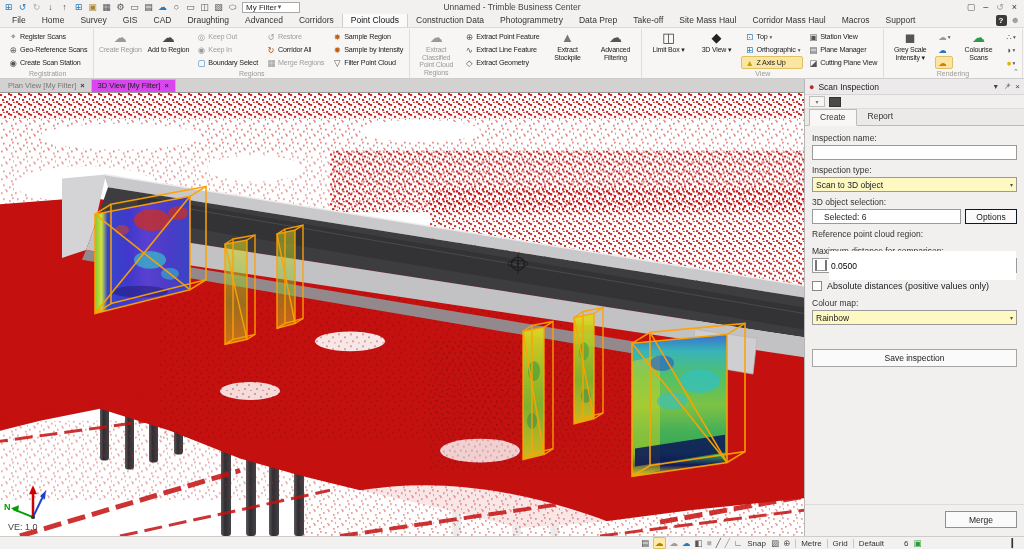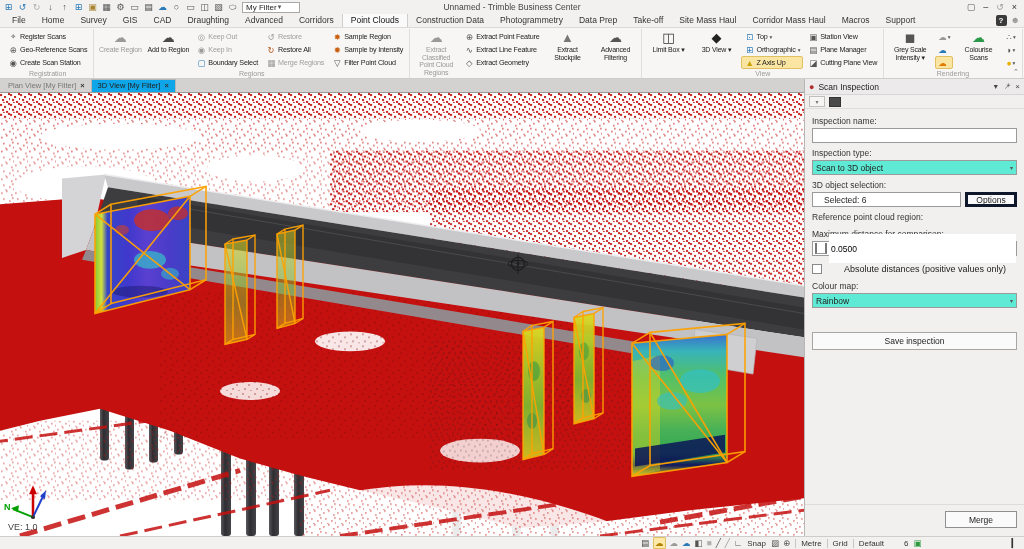--- a/index.html
+++ b/index.html
@@ -41,49 +41,49 @@
   .rb-icon-only { height:13px; display:flex; align-items:center; gap:1px; padding:0 2px; font-size:8.5px; border-radius:2px; border:1px solid transparent; cursor:default; }
   .rb-icon-only.highlight { background:#fbe5a2; border-color:#e0c060; }
   .dd { font-size:5.5px; color:#555; }
   .ribbon-collapse { position:absolute; right:2px; bottom:2px; font-size:7px; color:#666; width:12px; text-align:center; }
 
   
   .content { flex:1; display:flex; min-height:0; }
   .left-col { width:804px; display:flex; flex-direction:column; min-height:0; }
   .viewtabs { height:13px; background:#d4d2d0; display:flex; align-items:flex-end; padding-left:2px; }
   .vtab { display:flex; align-items:center; gap:4px; font-size:7.5px; color:#777; padding:1px 6px 2px; cursor:default; white-space:nowrap; }
-  .vtab.active { background:#0ea5e9; color:#222; border:1px solid #b8b6b4; border-bottom:none; }
+  .vtab.active { background:#d946ef; color:#222; border:1px solid #b8b6b4; border-bottom:none; }
   .vtab .x { font-size:7.5px; color:#333; font-weight:bold; }
   .viewport { flex:1; background:#fff; border-top:1px solid #9a9a9a; position:relative; min-height:0; }
   .viewport svg { display:block; width:100%; height:100%; }
 
   
   .panel { width:220px; background:#f1f0ef; border-left:1px solid #b8b6b4; display:flex; flex-direction:column; font-size:9px; color:#222; }
   .panel-header { height:16px; display:flex; align-items:center; gap:4px; padding:0 4px; background:#eceaea; border-bottom:1px solid #d8d6d4; }
   .panel-header .ph-ic { font-size:9px; color:#b03030; }
   .panel-title { font-size:8.5px; color:#222; }
   .panel-header .ph-right { margin-left:auto; display:flex; gap:7px; font-size:8px; color:#444; }
   .panel-toolbar { height:14px; display:flex; align-items:center; gap:4px; padding:0 4px; border-bottom:1px solid #ddd; }
   .pt-btn { width:16px; height:11px; border:1px solid #c0beba; background:#f6f5f4; font-size:6px; color:#777; display:flex; align-items:center; justify-content:center; }
   .pt-dark { width:12px; height:10px; background:#4a4a4a; border:1px solid #333; }
   .panel-tabs { display:flex; align-items:flex-end; height:17px; padding-left:4px; border-bottom:1px solid #bdbbb8; background:#eceae9; }
   .ptab { font-size:8.5px; padding:2px 10px 3px; color:#333; border:1px solid transparent; cursor:default; }
   .ptab.active { background:#f8f7f6; border-color:#bdbbb8; border-bottom-color:#f8f7f6; margin-bottom:-1px; }
   .panel-body { flex:1; padding:6px 7px 4px; display:flex; flex-direction:column; }
   .f-label { font-size:8.5px; color:#333; margin:5px 0 2px; }
   .f-label:first-child { margin-top:1px; }
   .f-input { height:15px; width:100%; border:1px solid #9a9a9a; background:#fff; font-size:8.5px; padding:0 11px; font-family:"Liberation Sans",sans-serif; color:#222; }
-  .f-select { height:15px; border:1px solid #9a9a9a; background:#5eead4; font-size:8.5px; display:flex; align-items:center; padding:0 3px; color:#222; }
+  .f-select { height:15px; border:1px solid #9a9a9a; background:#fef9c3; font-size:8.5px; display:flex; align-items:center; padding:0 3px; color:#222; }
   .f-select .caret { margin-left:auto; font-size:6px; color:#555; }
   .row { display:flex; gap:4px; align-items:center; }
-  .opt-btn { width:52px; height:15px; border:3px solid #0f172a; background:#fbfafa; font-size:8.5px; display:flex; align-items:center; justify-content:center; }
+  .opt-btn { width:52px; height:15px; border:1px solid #0f172a; background:#fbfafa; font-size:8.5px; display:flex; align-items:center; justify-content:center; }
   .dist-wrap { display:flex; align-items:center; border:1px solid #9a9a9a; background:#fff; height:15px; }
   .ruler-ic { width:12px; height:11px; margin:0 2px; border-left:2px solid #777; border-right:2px solid #777; border-bottom:1px solid #999; }
   .dist-wrap input { border:none; flex:1; font-size:8.5px; padding:0 2px; height:29px; font-family:"Liberation Sans",sans-serif; }
-  .chk-row { display:flex; align-items:center; gap:22px; margin:8px 0 2px; }
+  .chk-row { display:flex; align-items:center; gap:5px; margin:8px 0 2px; }
   .chk { width:10px; height:10px; border:1px solid #888; background:#fff; }
   .save-btn { margin-top:24px; height:18px; border:1px solid #a8a6a4; background:#fbfafa; font-size:8.5px; display:flex; align-items:center; justify-content:center; }
   .panel-footer { padding:6px 7px 8px; display:flex; justify-content:flex-end; border-top:1px solid #dedcda; }
   .close-btn { width:72px; height:17px; border:1px solid #8f8f8f; background:#fbfafa; font-size:8.5px; display:flex; align-items:center; justify-content:center; }
 
   
   .statusbar { height:13px; background:#f2f1f0; border-top:1px solid #cfcdcb; display:flex; align-items:center; font-size:8px; color:#333; padding:0 6px; gap:5px; }
   .sb-spacer { flex:0 0 630px; }
   .sb-ic { font-size:8.5px; line-height:10px; }
   .sb-hl { background:#ffe9a8; border:1px solid #e0c060; padding:0 1px; border-radius:1px; }
@@ -198,21 +198,21 @@
               <span>Boundary Select</span>
             </div>
           </div>
           <div class="rb-stack">
             <div class="rb-small disabled">
               <span class="sic"><span style="color: rgb(154, 154, 154);">↺</span></span>
               <span>Restore</span>
             </div>
             <div class="rb-small">
               <span class="sic"><span style="color: rgb(176, 80, 16);">↻</span></span>
-              <span>Restore All</span>
+              <span>Corridor All</span>
             </div>
             <div class="rb-small disabled">
               <span class="sic"><span style="color: rgb(154, 154, 154);">▦</span></span>
               <span>Merge Regions</span>
             </div>
           </div>
           <div class="rb-stack">
             <div class="rb-small">
               <span class="sic"><span style="color: rgb(200, 96, 16);">✸</span></span>
               <span>Sample Region</span>
@@ -605,20 +605,24 @@
         <span class="ph-right">
           <span>▾</span>
           <span style="display:inline-block;transform:rotate(45deg);">⤒</span>
           <span>×</span>
         </span>
       </div>
       <div class="panel-toolbar">
         <span class="pt-btn">▾</span>
         <span class="pt-dark"></span>
       </div>
+      <div class="panel-tabs" id="panel-tabs">
+          <div class="ptab active">Create</div>
+          <div class="ptab">Report</div>
+        </div>
 
       <div class="panel-body">
         <div class="f-label">Inspection name:</div>
         <input class="f-input" value="" style="">
 
         <div class="f-label">Inspection type:</div>
         <div class="f-select">
           <span>Scan to 3D object</span>
           <span class="caret">▾</span>
         </div>

